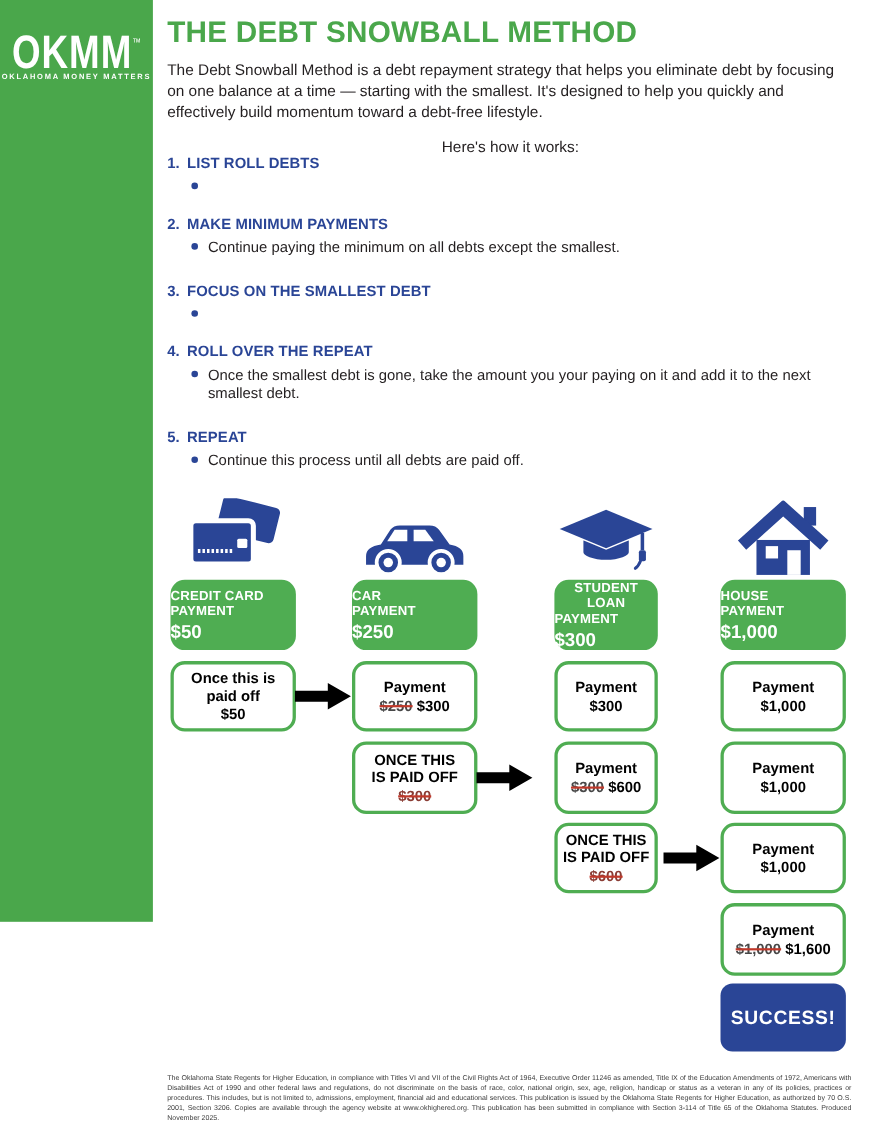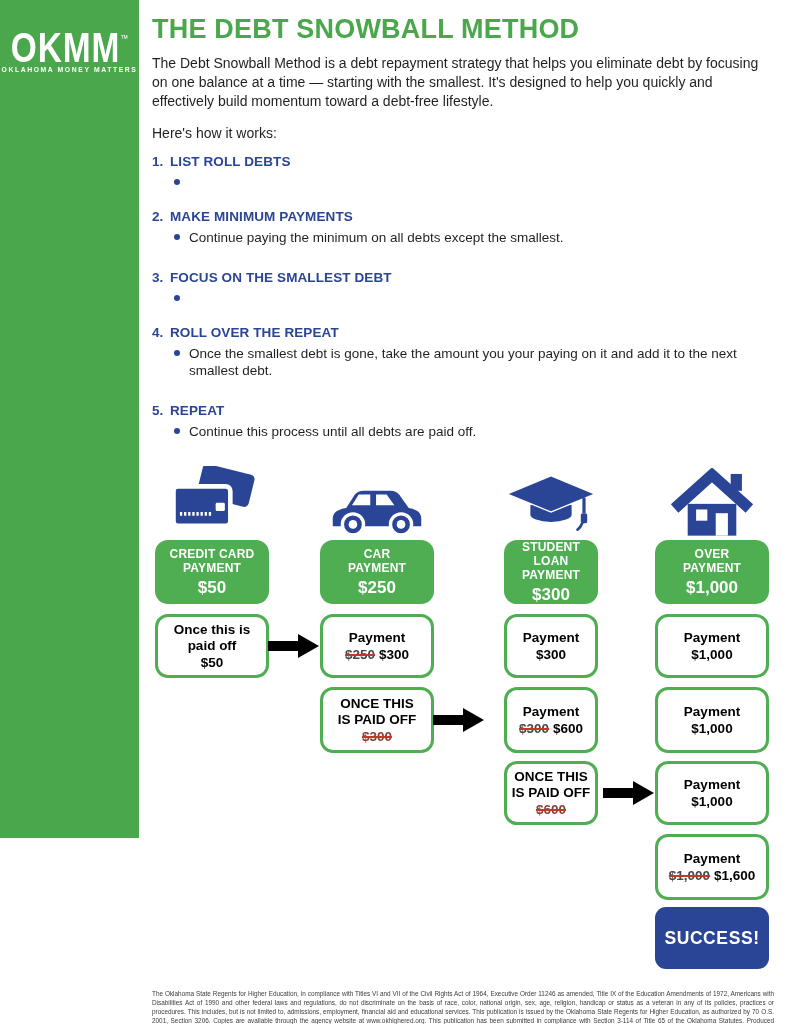--- a/index.html
+++ b/index.html
@@ -16,37 +16,37 @@
   .sidebar{position:absolute;left:0;top:0;width:139px;height:838px;background:var(--green);}
   .logo{position:absolute;left:0;top:16px;width:139px;text-align:center;color:#fff;}
   .logo-word{font-size:38px;font-weight:700;letter-spacing:1px;transform:scale(.88,1.12);transform-origin:center top;line-height:40px;}
   .logo-word sup{font-size:9px;font-weight:400;vertical-align:18px;letter-spacing:0;}
   .logo-tagline{margin-top:2px;font-size:6.8px;letter-spacing:1.6px;font-weight:700;}
 
   
   .content{position:absolute;left:152px;top:0;width:624px;padding-top:14px;}
   h1.title{font-size:27px;font-weight:700;color:var(--green);letter-spacing:.2px;margin-bottom:9px;}
   p.intro{font-size:14px;line-height:19px;color:var(--ink);margin-bottom:14px;}
-  p.how{font-size:14px;color:var(--ink);margin-bottom:13px;}
+  p.how{font-size:14px;color:var(--ink);text-align:center;}
 
   .step{margin-bottom:24px;}
   .step-head{display:flex;font-size:13.5px;font-weight:700;color:var(--navy);margin-bottom:5px;letter-spacing:.1px;}
   .step-num{width:18px;flex:none;}
   .step-detail{display:flex;align-items:flex-start;font-size:13.5px;color:var(--ink);padding-left:22px;line-height:17px;}
   .dot{flex:none;width:6px;height:6px;border-radius:50%;background:var(--navy);margin:5px 9px 0 0;}
 
   
   .diagram{position:relative;height:512px;margin-top:6px;}
   .c1{left:3px;width:114px;}
   .c2{left:168px;width:114px;}
   .c3{left:352px;width:94px;}
   .c4{left:503px;width:114px;}
   .icon-cell{position:absolute;top:0;height:72px;display:flex;align-items:flex-end;justify-content:center;}
   .gbox{position:absolute;top:76px;height:64px;background:var(--box-green);border-radius:13px;color:#fff;
-        display:flex;flex-direction:column;align-items:center;justify-content:center;text-align:center;}
+        display:flex;flex-direction:column;align-items:flex-start;justify-content:center;text-align:center;}
   .gline{font-size:12px;font-weight:700;line-height:14px;letter-spacing:.2px;}
   .gamt{font-size:17px;font-weight:700;margin-top:3px;}
   .wbox{position:absolute;background:#fff;border:3.5px solid var(--box-green);border-radius:13px;
         display:flex;flex-direction:column;align-items:center;justify-content:center;text-align:center;color:#000;}
   .r1{top:150px;height:64px;}
   .r2{top:223px;height:66px;}
   .r3{top:297px;height:64px;}
   .r4{top:370px;height:66px;}
   .wtitle{font-size:13.5px;font-weight:700;line-height:16px;}
   .wamt{font-size:13.5px;font-weight:700;line-height:17px;}
@@ -180,21 +180,21 @@
         <div class="gline">CAR</div>
         <div class="gline">PAYMENT</div>
         <div class="gamt">$250</div>
       </div>
       <div class="gbox c3">
         <div class="gline">STUDENT LOAN</div>
         <div class="gline">PAYMENT</div>
         <div class="gamt">$300</div>
       </div>
       <div class="gbox c4">
-        <div class="gline">OVER</div>
+        <div class="gline">HOUSE</div>
         <div class="gline">PAYMENT</div>
         <div class="gamt">$1,000</div>
       </div>
 
       <div class="wbox c1 r1">
         <div class="wlabel">Once this is paid off</div>
         <div class="wamt">$50</div>
       </div>
       <svg class="arrow a1" viewBox="0 0 52 26">
           <polygon points="0,8 30,8 30,1 51,13 30,25 30,18 0,18" fill="#000"></polygon>

